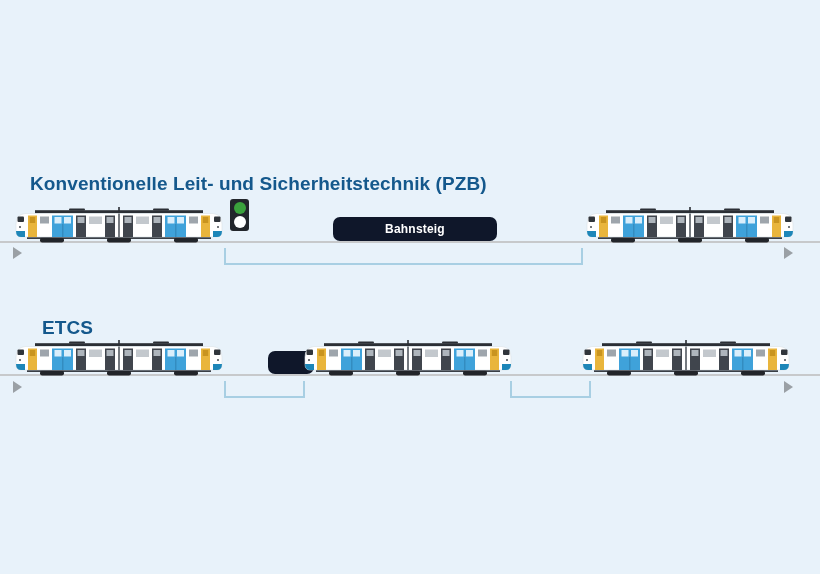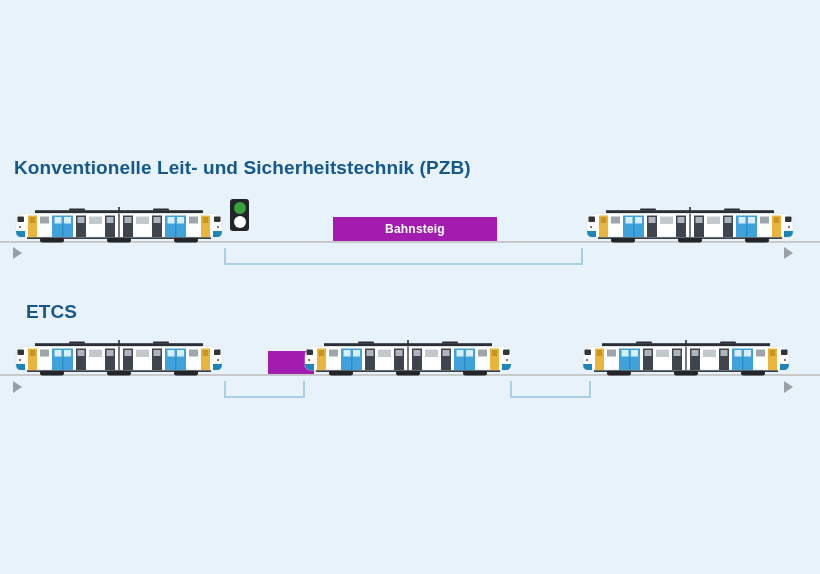--- a/index.html
+++ b/index.html
@@ -5,21 +5,21 @@
   html,body{margin:0;padding:0;}
   body{font-family:"Liberation Sans", sans-serif;}
   .canvas{
     position:relative;
     width:820px;height:574px;
     background:#e8f2fa;
     overflow:hidden;
   }
   .section-title{
     position:absolute;
-    margin:0;
+    margin:16px;
     font-size:19px;
     font-weight:bold;
     color:#14588c;
     letter-spacing:.1px;
   }
   .title-pzb{left:14px;top:157px;}
   .title-etcs{left:26px;top:301px;}
 
   .track{
     position:absolute;left:0;width:820px;height:2px;
@@ -45,22 +45,22 @@
     width:19px;height:32px;
     background:#22262b;border-radius:3px;
     display:flex;flex-direction:column;align-items:center;justify-content:center;gap:2px;
   }
   .lamp{width:12px;height:12px;border-radius:50%;}
   .lamp-green{background:#3aa23c;}
   .lamp-white{background:#ffffff;}
 
   .platform{
     position:absolute;
-    background:#a21caf;
-    display:flex;align-items:center;justify-content:center;
+    background:#0f172a;
+    display:flex;align-items:center;justify-content:center;border-radius:7px;
   }
   .platform-pzb{left:333px;top:217px;width:164px;height:24px;}
   .platform-etcs{left:268px;top:351px;width:46px;height:23px;}
   .platform-label{
     color:#ffffff;font-size:12px;font-weight:bold;letter-spacing:.2px;
   }
 
   .bracket{
     position:absolute;height:17px;
     border-left:2px solid #a8cfe3;

